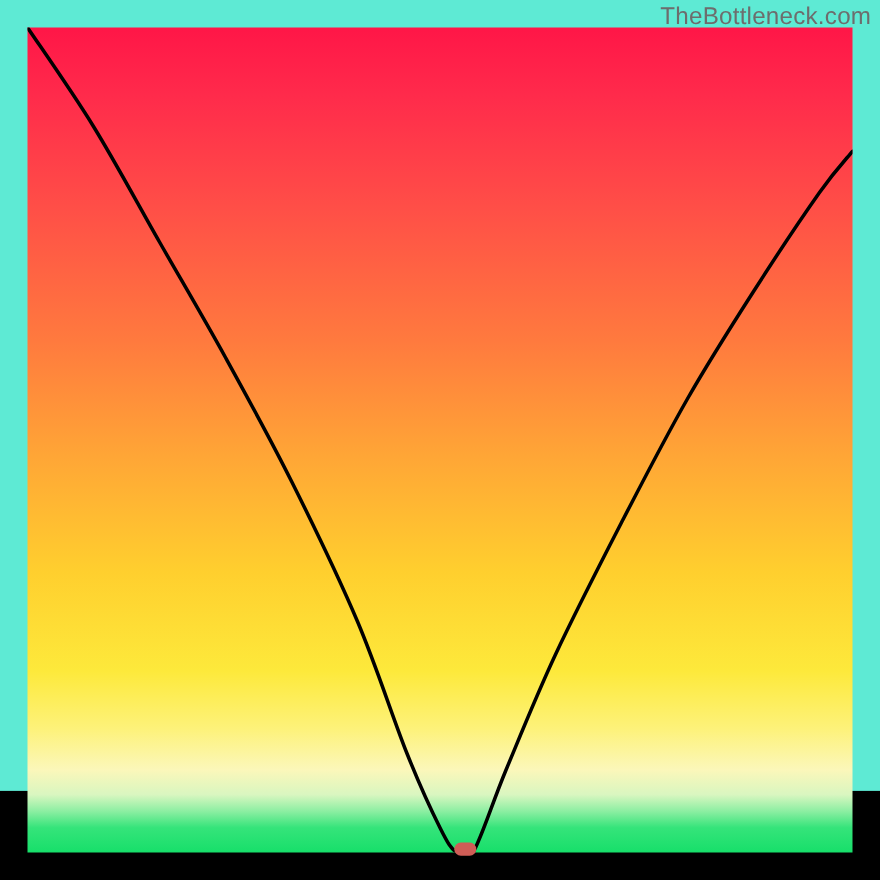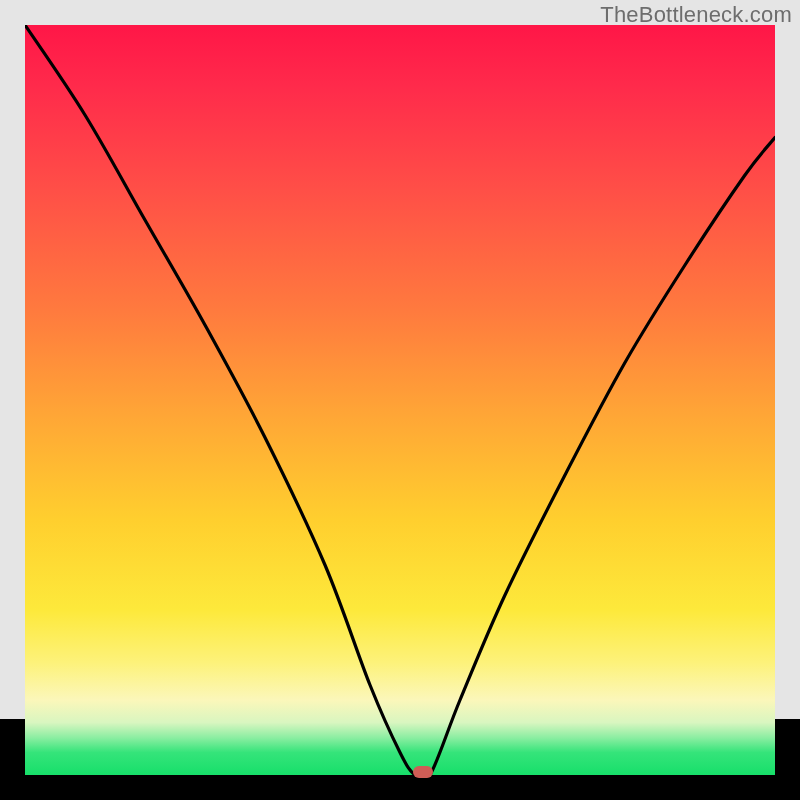--- a/index.html
+++ b/index.html
@@ -8,21 +8,21 @@
     width: 800px;
     height: 800px;
     background: #000;
     overflow: hidden;
     font-family: Arial, Helvetica, sans-serif;
   }
   .frame {
     position: relative;
     width: 800px;
     height: 719px;
-    background: #e5e5e5;
+    background: #5eead4;
   }
   .plot-area {
     position: absolute;
     left: 25px;
     top: 25px;
     width: 750px;
     height: 750px;
     
     background: linear-gradient(
       to bottom,

